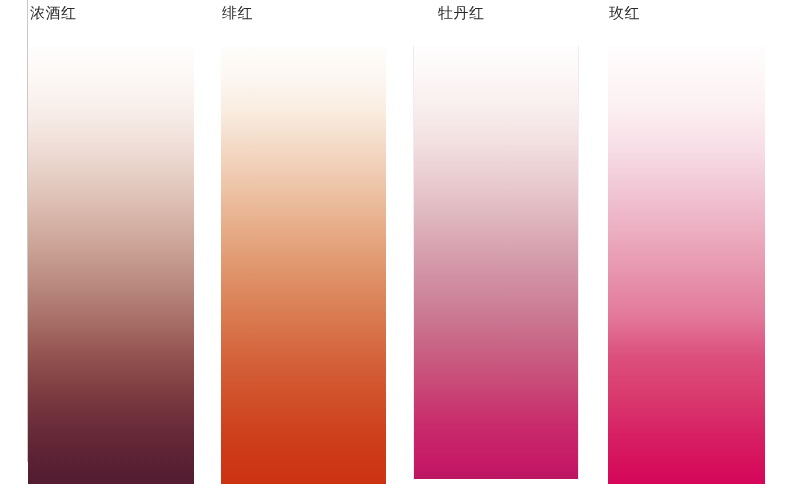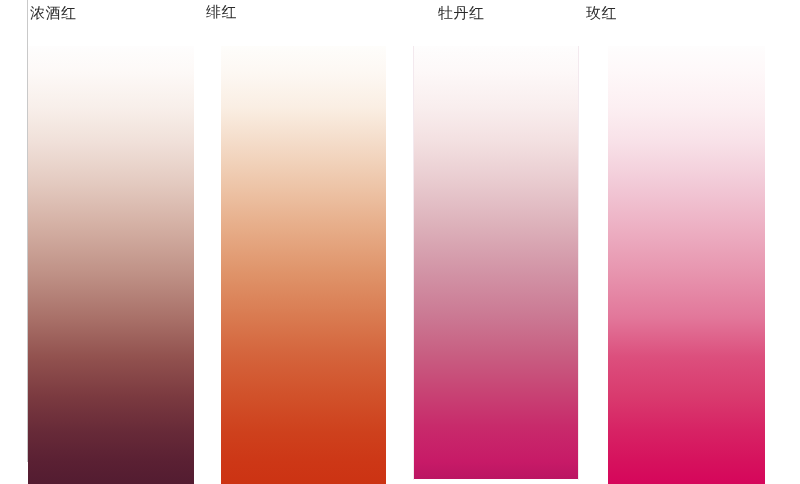--- a/index.html
+++ b/index.html
@@ -77,33 +77,33 @@
   <div class="edge-rule" style="left:27px;"></div>
 
   <div class="swatch-col" style="left:0;top:0;">
     <div class="swatch-label" style="left:30px;">浓酒红</div>
     <div class="swatch-bar" style="left:28px;top:46px;width:166px;height:438px;">
       <div class="swatch-bar-inner" style="background:linear-gradient(to bottom, #fefdfd 0%, #fdf9f7 6%, #f8efea 14%, #f0e0d9 22%, #e4cbc1 31%, #d4b0a4 41%, #bf9186 52%, #a97169 62%, #92524f 71%, #7b3a40 80%, #672a38 88%, #5a2033 95%, #531c31 100%);"></div>
     </div>
   </div>
 
   <div class="swatch-col" style="left:0;top:0;">
-    <div class="swatch-label" style="left:206px;font-family:Liberation Mono, monospace;">绯红</div>
+    <div class="swatch-label" style="left:222px;">绯红</div>
     <div class="swatch-bar" style="left:221px;top:46px;width:165px;height:438px;">
       <div class="swatch-bar-inner" style="background:linear-gradient(to bottom, #fefdfb 0%, #fdf8f3 6%, #faeee3 14%, #f4dcc9 22%, #eec7ab 31%, #e7ae8a 41%, #df9369 52%, #d97a50 62%, #d4633b 71%, #d1512a 80%, #ce411d 88%, #cd3716 95%, #cc3313 100%);"></div>
     </div>
   </div>
 
   <div class="swatch-col" style="left:0;top:0;">
     <div class="swatch-label" style="left:438px;">牡丹红</div>
     <div class="swatch-bar framed" style="left:414px;top:46px;width:164px;height:433px;">
       <div class="swatch-bar-inner" style="background:linear-gradient(to bottom, #fefdfd 0%, #fdf8f8 6%, #f9eeee 14%, #f3e0e1 22%, #e9ccd0 31%, #ddb2bb 41%, #d294a6 52%, #cb7a94 62%, #c85f82 71%, #c84374 80%, #c82a6b 88%, #c71a67 96%, #bb1563 100%);"></div>
     </div>
   </div>
 
   <div class="swatch-col" style="left:0;top:0;">
-    <div class="swatch-label" style="left:586px;">玫红</div>
+    <div class="swatch-label" style="left:609px;">玫红</div>
     <div class="swatch-bar" style="left:608px;top:46px;width:157px;height:438px;">
       <div class="swatch-bar-inner" style="background:linear-gradient(to bottom, #fefdfd 0%, #fef8f9 6%, #fceff2 14%, #f8e1e8 22%, #f2cbd8 31%, #edb1c4 41%, #e794ae 52%, #e2779a 62%, #dc4f7d 71%, #d93a6e 80%, #d72264 88%, #d6115d 95%, #d6065b 100%);"></div>
     </div>
   </div>
 
 </div>
 
 </body></html>

